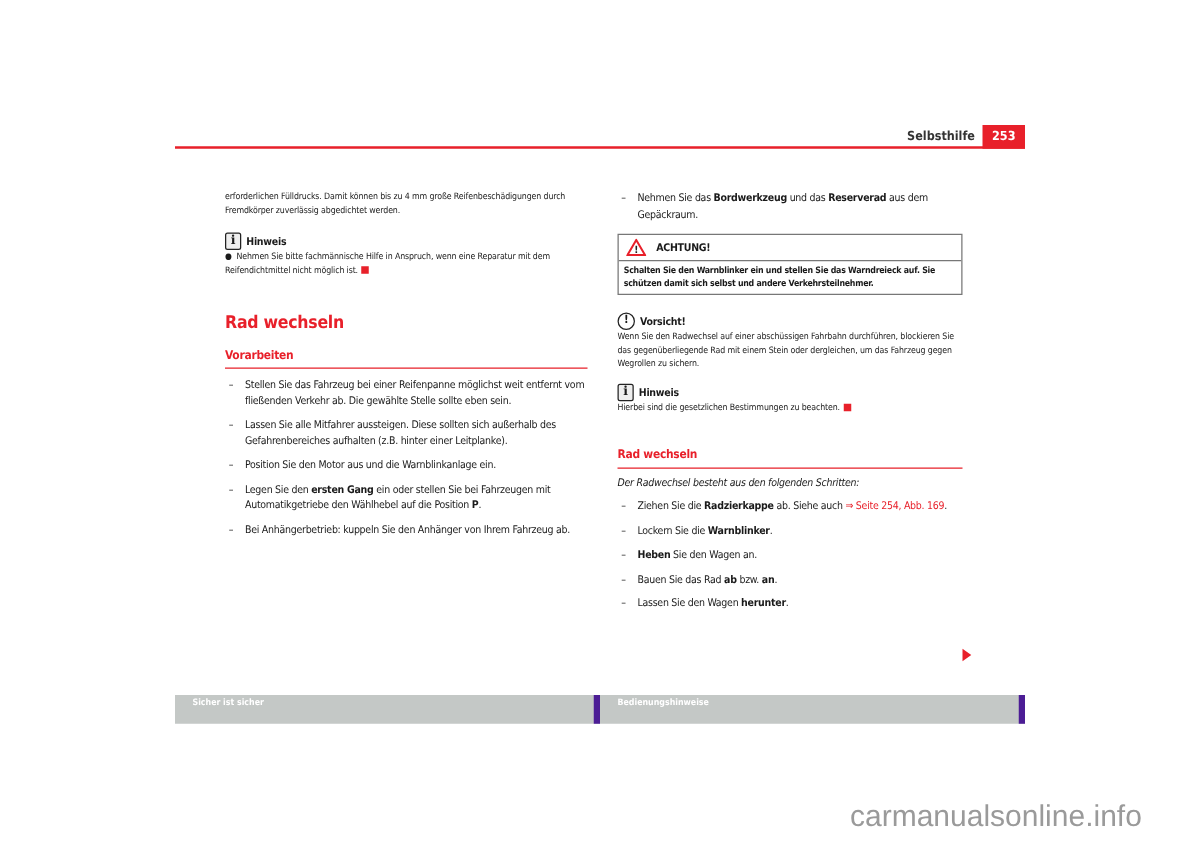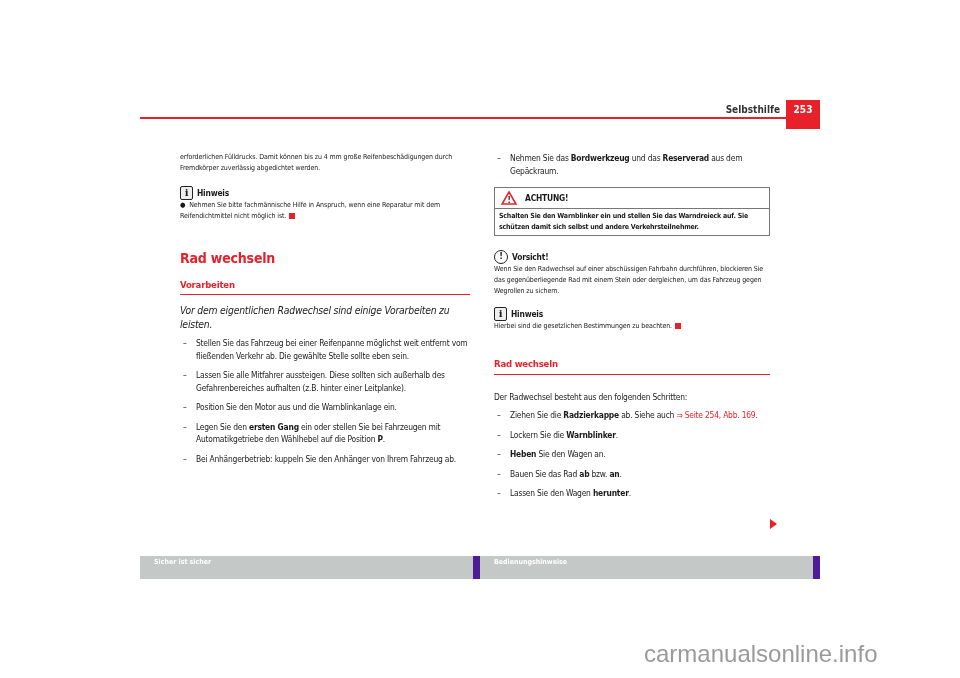--- a/index.html
+++ b/index.html
@@ -1,21 +1,21 @@
 <!DOCTYPE html>
 <html><head>
   <meta charset="utf-8">
   <style>
     * { box-sizing: border-box; margin: 0; padding: 0; }
     html, body { width: 960px; height: 678px; background: #ffffff; overflow: hidden; }
     body { position: relative; font-family: "DejaVu Sans Condensed", "DejaVu Sans", "Liberation Sans", sans-serif; color: #1a1a1a; }
 
     .header-rule { position: absolute; left: 140px; top: 117px; width: 680px; height: 2px; background: #e8202a; }
     .header-title { position: absolute; left: 700px; top: 104px; width: 80px; text-align: right; font-size: 10px; font-weight: bold; color: #333; }
-    .page-num { position: absolute; left: 786px; top: 100px; width: 34px; height: 29px; background: #e8202a; color: #fff; font-size: 10px; font-weight: bold; text-align: center; line-height: 19px; }
+    .page-num { position: absolute; left: 786px; top: 100px; width: 34px; height: 19px; background: #e8202a; color: #fff; font-size: 10px; font-weight: bold; text-align: center; line-height: 19px; }
 
     .col { position: absolute; font-size: 8.4px; line-height: 12.5px; letter-spacing: -0.2px; }
     .col-left { left: 180px; top: 152px; width: 290px; }
     .col-right { left: 494px; top: 152px; width: 276px; }
 
     .small { font-size: 7px; line-height: 11px; letter-spacing: -0.1px; }
 
     .note-head { display: flex; align-items: center; gap: 4px; font-weight: bold; font-size: 8.4px; margin-top: 12px; }
     .icon-i { width: 13px; height: 14px; border: 1.5px solid #222; border-radius: 2px; background: #eee; font-size: 10px; font-weight: bold; text-align: center; line-height: 11px; font-family: "DejaVu Serif", serif; }
     .icon-excl { width: 14px; height: 14px; border: 1.5px solid #222; border-radius: 50%; font-size: 9px; font-weight: bold; text-align: center; line-height: 11px; }
@@ -30,24 +30,24 @@
     .steps li::before { content: "–"; position: absolute; left: 3px; top: 0; }
 
     .warn-box { border: 1px solid #777; margin-top: 10px; }
     .warn-head { display: flex; align-items: center; gap: 8px; padding: 3px 6px; font-weight: bold; font-size: 8.4px; border-bottom: 1px solid #777; }
     .warn-body { padding: 2px 4px; font-weight: bold; font-size: 7px; line-height: 11px; }
 
     .link { color: #e8202a; }
     .next-arrow { position: absolute; left: 770px; top: 519px; width: 0; height: 0; border-top: 5px solid transparent; border-bottom: 5px solid transparent; border-left: 7px solid #e8202a; }
 
     .footer { position: absolute; left: 140px; top: 556px; width: 680px; height: 23px; display: flex; }
-    .footer .tab { flex: 1; background: #c4c8c6; color: #fff; font-size: 7px; font-weight: bold; padding: 2px 0 0 14px; border-right: 7px solid #4c1d95; }
+    .footer .tab { flex: 1; background: #c4c8c6; color: #fff; font-size: 7px; font-weight: bold; padding: 2px 0 0 14px; border-right: 5px solid #4c1d95; }
     .footer .tab.active { background: #e8202a; padding-left: 6px; }
 
-    .watermark { position: absolute; left: 644px; top: 640px; font-family: "Liberation Sans", sans-serif; font-size: 24px; color: #9a9a9a; }
+    .watermark { position: absolute; left: 680px; top: 640px; font-family: "Liberation Sans", sans-serif; font-size: 24px; color: #9a9a9a; }
   </style>
 </head>
 <body>
 
 <div class="header-title">Selbsthilfe</div>
 <div class="page-num">253</div>
 <div class="header-rule"></div>
 
 <div class="col col-left">
   <p class="small">erforderlichen Fülldrucks. Damit können bis zu 4 mm große Reifenbeschädigungen durch Fremdkörper zuverlässig abgedichtet werden.</p>
@@ -55,21 +55,20 @@
   <div class="note-head">
     <span class="icon-i">i</span>
     <span>Hinweis</span>
   </div>
   <p class="small">
     <span>●&nbsp;&nbsp;</span><span>Nehmen Sie bitte fachmännische Hilfe in Anspruch, wenn eine Reparatur mit dem Reifendichtmittel nicht möglich ist.</span><span class="end-mark"></span>
   </p>
 
   <div class="h1">Rad wechseln</div>
   <div class="h2" style="margin-top:14px;">Vorarbeiten</div>
-  <p class="lead">Vor dem eigentlichen Radwechsel sind einige Vorarbeiten zu leisten.</p>
 
   <ul class="steps">
     <li>Stellen Sie das Fahrzeug bei einer Reifenpanne möglichst weit entfernt vom fließenden Verkehr ab. Die gewählte Stelle sollte eben sein.</li>
     <li>Lassen Sie alle Mitfahrer aussteigen. Diese sollten sich außerhalb des Gefahrenbereiches aufhalten (z.B. hinter einer Leitplanke).</li>
     <li>Position Sie den Motor aus und die Warnblinkanlage ein.</li>
     <li><span>Legen Sie den </span><b>ersten Gang</b><span> ein oder stellen Sie bei Fahrzeugen mit Automatikgetriebe den Wählhebel auf die Position </span><b>P</b><span>.</span></li>
     <li>Bei Anhängerbetrieb: kuppeln Sie den Anhänger von Ihrem Fahrzeug ab.</li>
   </ul>
 </div>
 
@@ -95,21 +94,21 @@
   </div>
   <p class="small">Wenn Sie den Radwechsel auf einer abschüssigen Fahrbahn durchführen, blockieren Sie das gegenüberliegende Rad mit einem Stein oder dergleichen, um das Fahrzeug gegen Wegrollen zu sichern.</p>
 
   <div class="note-head" style="margin-top:10px;">
     <span class="icon-i">i</span>
     <span>Hinweis</span>
   </div>
   <p class="small"><span>Hierbei sind die gesetzlichen Bestimmungen zu beachten.</span><span class="end-mark"></span></p>
 
   <div class="h2" style="margin-top:26px;">Rad wechseln</div>
-  <p style="margin-top:16px;">Der Radwechsel besteht aus den folgenden Schritten:</p>
+  <p style="margin-top:5px;font-style:italic;">Der Radwechsel besteht aus den folgenden Schritten:</p>
 
   <ul class="steps">
     <li><span>Ziehen Sie die </span><b>Radzierkappe</b><span> ab. Siehe auch </span><span class="link">⇒ Seite 254, Abb. 169</span><span>.</span></li>
     <li><span>Lockern Sie die </span><b>Warnblinker</b><span>.</span></li>
     <li><b>Heben</b><span> Sie den Wagen an.</span></li>
     <li><span>Bauen Sie das Rad </span><b>ab</b><span> bzw. </span><b>an</b><span>.</span></li>
     <li><span>Lassen Sie den Wagen </span><b>herunter</b><span>.</span></li>
   </ul>
 </div>
 

